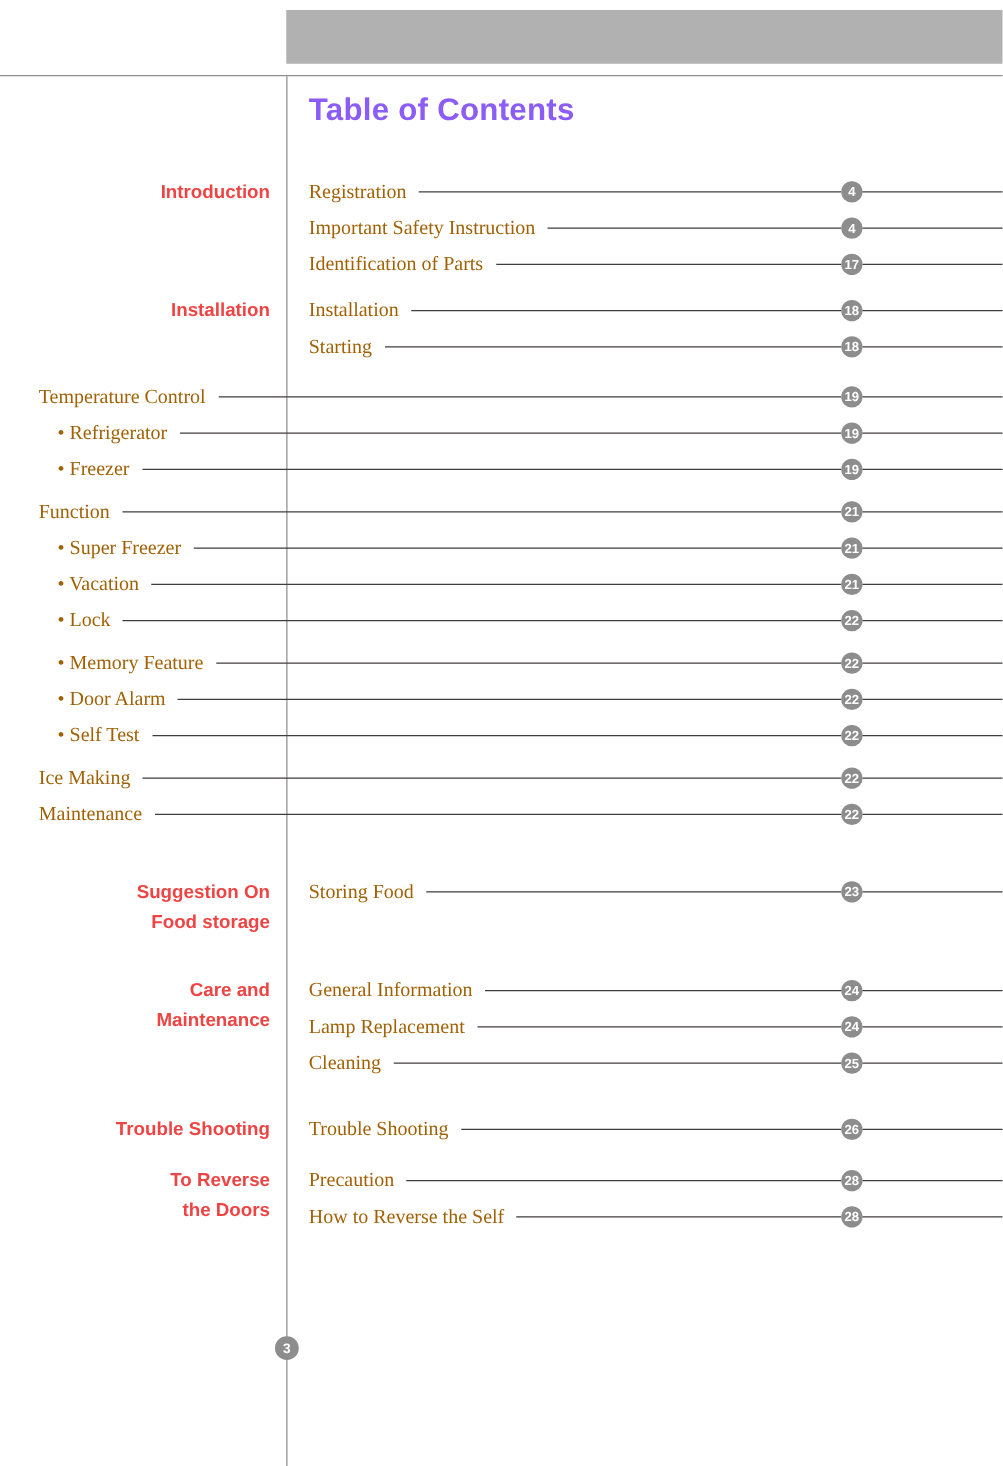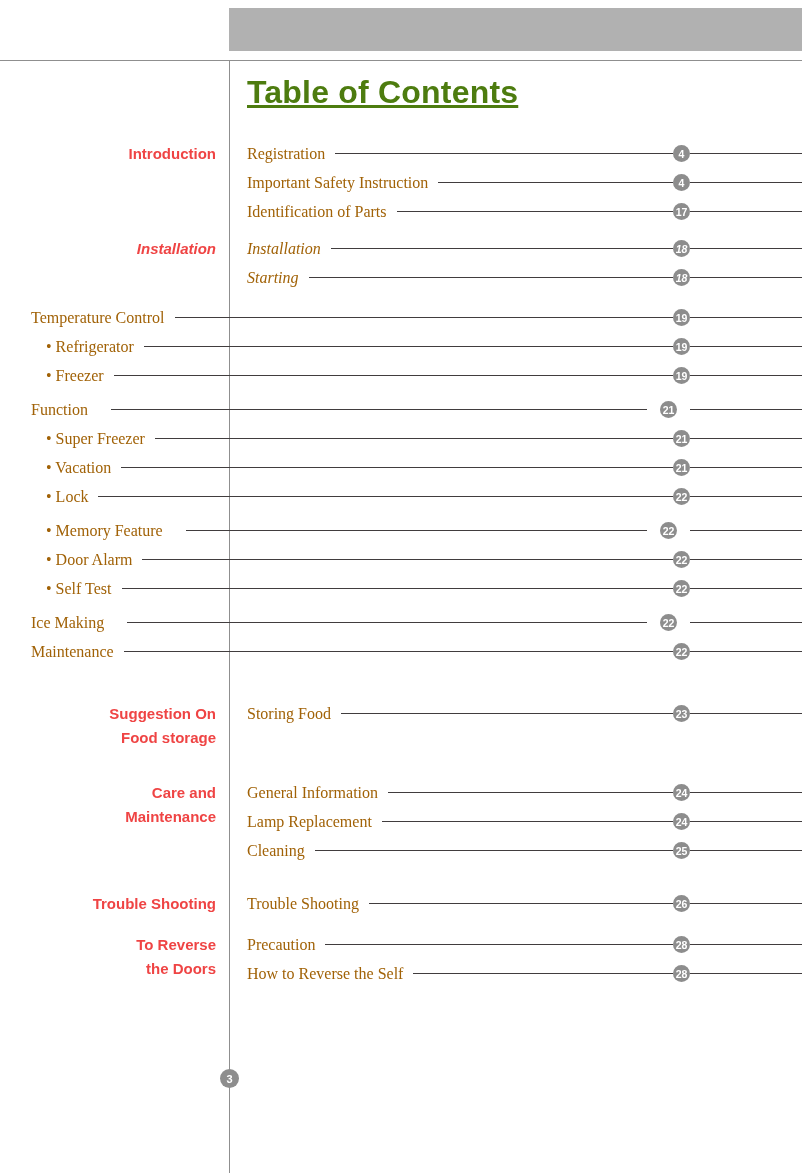--- a/index.html
+++ b/index.html
@@ -4,37 +4,37 @@
 <style>
   * { margin:0; padding:0; box-sizing:border-box; }
   html,body { background:#ffffff; }
   body {
     width:802px; height:1173px; position:relative; overflow:hidden;
     font-family:"Liberation Sans", sans-serif; color:#231f20;
   }
   .header-bar { position:absolute; left:229px; right:0; top:8px; height:43px; background:#b1b1b1; }
   .hline { position:absolute; left:0; right:0; top:60px; height:1px; background:#8f8f8f; }
   .vline { position:absolute; left:229px; top:61px; bottom:0; width:1px; background:#8f8f8f; }
-  .title { position:absolute; left:247px; top:74px; font-size:32px; font-weight:bold; letter-spacing:0.2px; color:#4d7c0f;text-decoration:underline; }
+  .title { position:absolute; left:247px; top:74px; font-size:25px; font-weight:bold; letter-spacing:0.2px; color:#8b5cf6; }
   .content { position:absolute; left:0; right:0; top:139px; }
   .sec { display:flex; }
   .sec .label { width:216px; text-align:right; font-weight:bold; font-size:15px; line-height:24px; padding-top:3px; color:#ef4444; }
   .sec .entries { flex:1; margin-left:31px; }
   .row { display:flex; align-items:center; height:29px; }
-  .row.gap { margin-top:5px;gap:13px; }
+  .row.gap { margin-top:5px; }
   .row .etext { font-family:"Liberation Serif", serif; font-size:16px; color:#a16207; white-space:nowrap; }
   .row.sub .etext { padding-left:15px; }
   .leader { flex:1; margin-left:10px; border-top:1px solid #413d3e; height:0; }
   .tail { width:112px; border-top:1px solid #413d3e; height:0; }
   .badge {
     width:17px; height:17px; border-radius:50%; background:#8d8d8d; color:#ffffff;
     font-size:10.5px; font-weight:bold; display:flex; align-items:center; justify-content:center;
     flex:0 0 auto; font-family:"Liberation Sans", sans-serif;
   }
-  .sec-installation { margin-top:8px;font-style:italic; }
+  .sec-installation { margin-top:8px; }
   .sec-operation { margin-top:11px; }
   .sec-suggestion { margin-top:33px; }
   .sec-care { margin-top:28px; }
   .sec-trouble { margin-top:24px; }
   .sec-reverse { margin-top:12px; }
   .footer-badge {
     position:absolute; left:220px; top:1069px; width:19px; height:19px; border-radius:50%;
     background:#8d8d8d; color:#ffffff; font-size:11px; font-weight:bold;
     display:flex; align-items:center; justify-content:center;
   }

